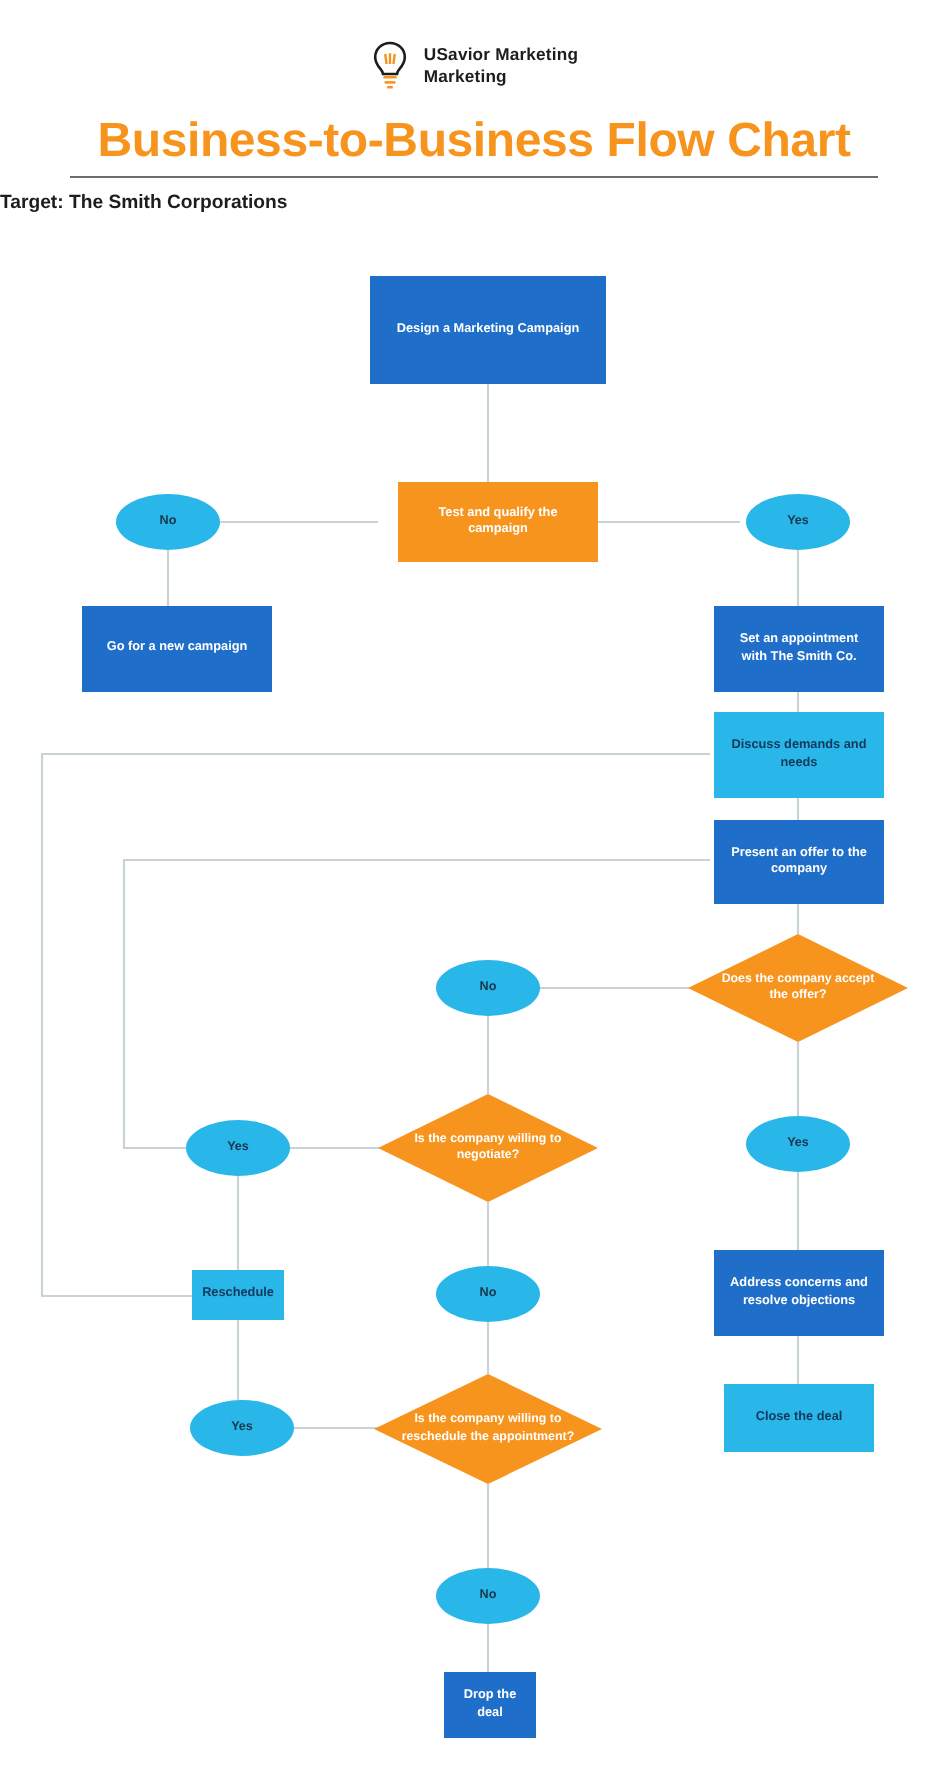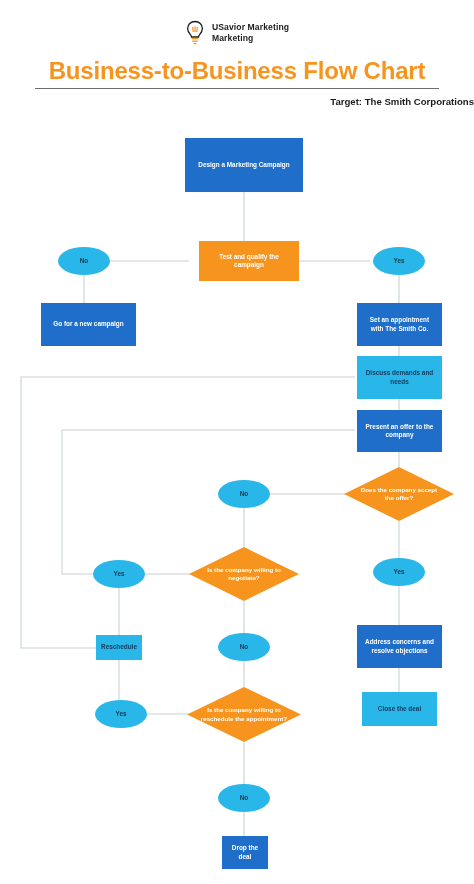--- a/index.html
+++ b/index.html
@@ -60,21 +60,21 @@
     position: absolute;
     left: 35px; top: 88px;
     width: 404px;
     height: 1px;
     background: #6d6d6d;
   }
   .subtitle {
     position: absolute;
     left: 0; top: 96px;
     width: 474px;
-    text-align: right;
+    text-align: left;
     font-size: 9.6px;
     font-weight: bold;
     color: #1d1d1d;
   }
 
   
   .canvas {
     position: absolute;
     left: 0; top: 0;
     width: 474px;

